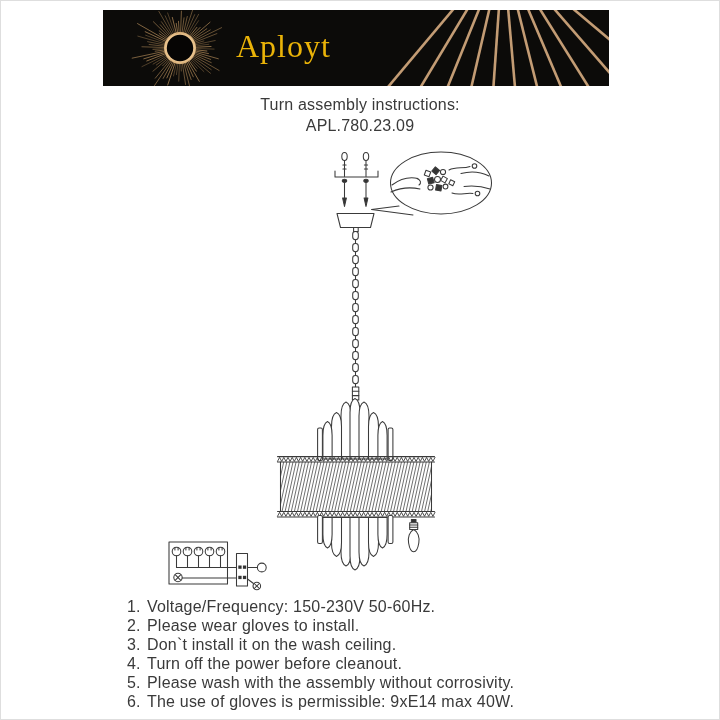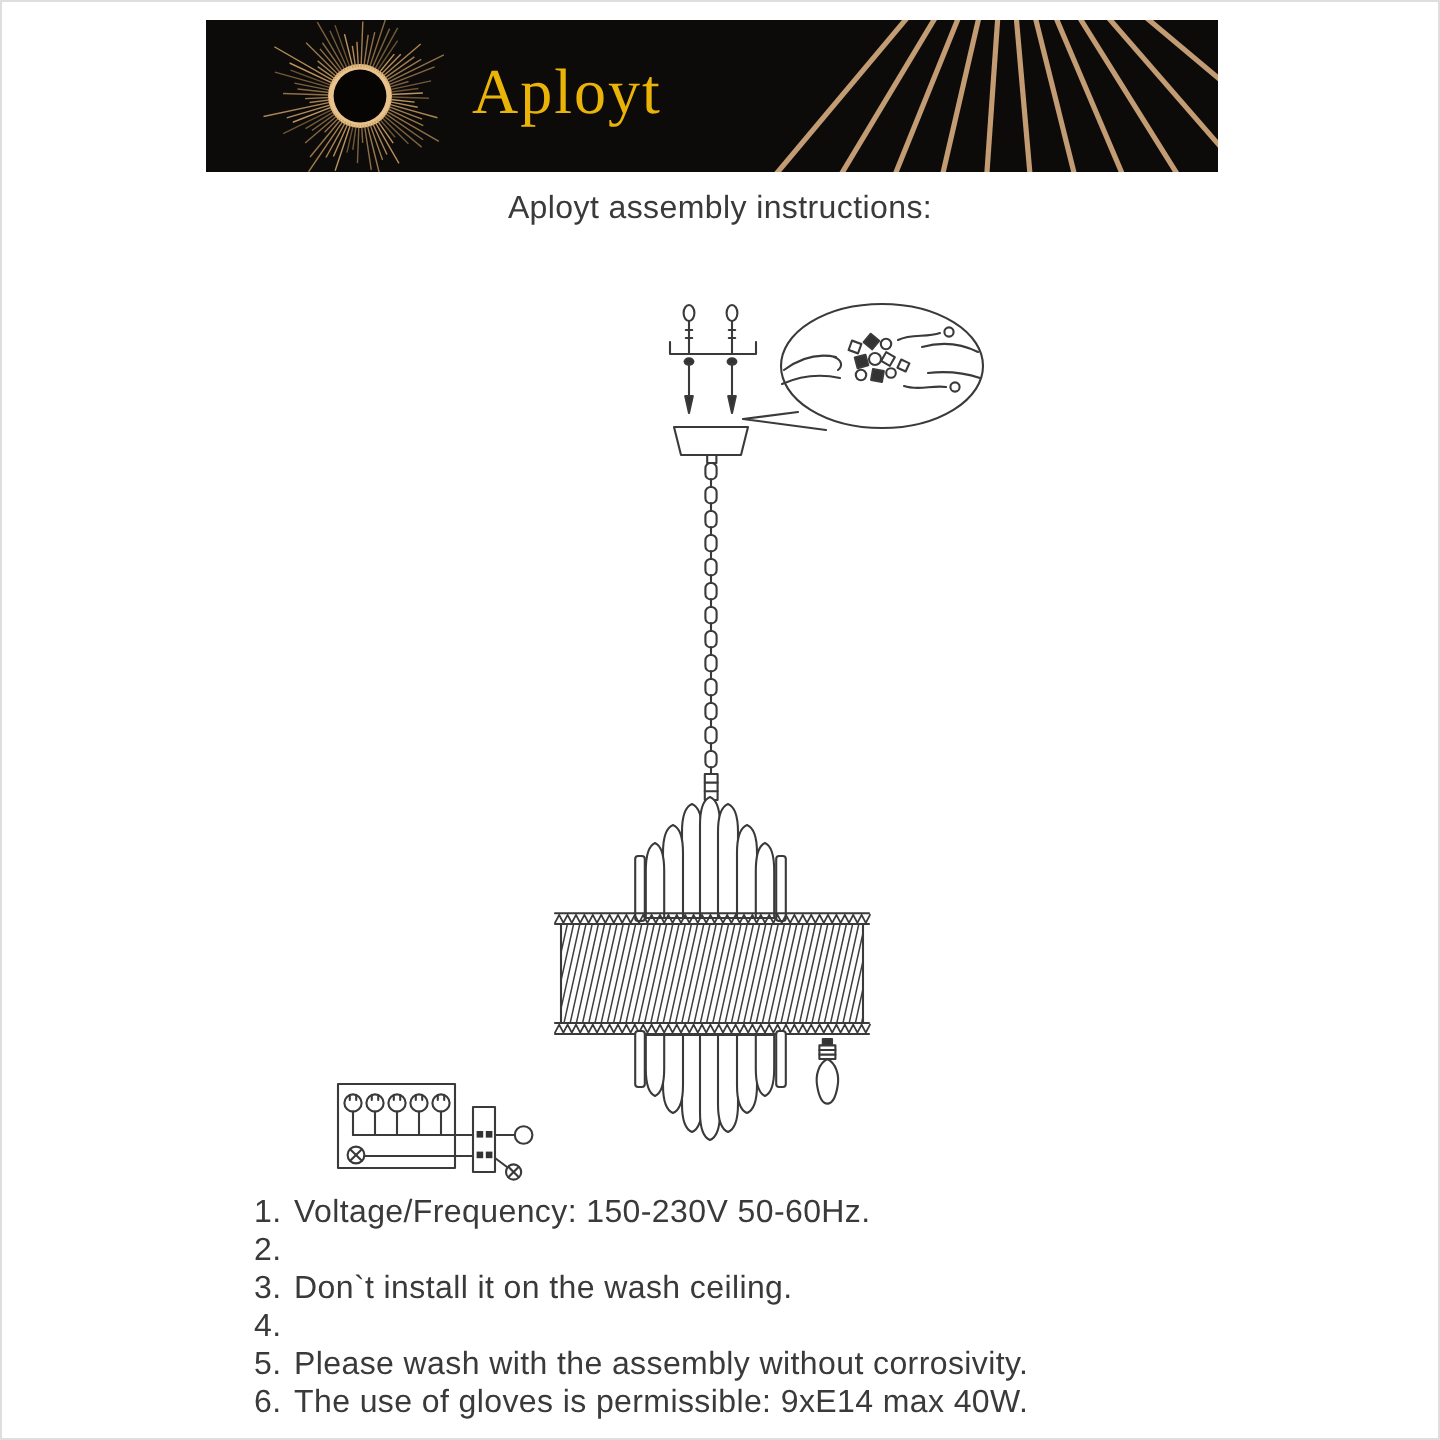--- a/index.html
+++ b/index.html
@@ -124,21 +124,22 @@
         <line x1="400" y1="-60" x2="303.2710466321381" y2="358.9791278576512" stroke="#cda47a" stroke-width="2.6" opacity="0.95"></line>
         <line x1="400" y1="-60" x2="238.91916483115781" y2="338.6890574637186" stroke="#cda47a" stroke-width="2.6" opacity="0.95"></line>
         <line x1="400" y1="-60" x2="178.53362778867665" y2="308.5819393019083" stroke="#cda47a" stroke-width="2.6" opacity="0.95"></line>
         <line x1="400" y1="-60" x2="123.6013278347881" y2="269.39911054116055" stroke="#cda47a" stroke-width="2.6" opacity="0.95"></line>
       </g>
   </svg>
   <span class="brand">Aployt</span>
 </div>
 
 <div class="title">
-  <div>Aployt assembly instructions:</div>
+  <div>Turn assembly instructions:</div>
+  <div>APL.780.23.09</div>
 </div>
 
 <svg id="art" viewBox="80 140 560 460">
   <defs>
     <clipPath id="drumclip">
         <rect x="280.5" y="462" width="151" height="49.5"></rect>
       </clipPath>
   </defs>
   <g stroke="#3a3a3a" fill="none" stroke-width="1.05" stroke-linecap="round" stroke-linejoin="round">
 
@@ -368,27 +369,29 @@
   </g>
 </svg>
 
 <div class="instructions">
   <div class="irow">
       <span class="inum">1.</span>
       <span class="itext">Voltage/Frequency: 150-230V 50-60Hz.</span>
     </div>
   <div class="irow">
       <span class="inum">2.</span>
+      <span class="itext">Please wear gloves to install.</span>
     </div>
   <div class="irow">
       <span class="inum">3.</span>
       <span class="itext">Don`t install it on the wash ceiling.</span>
     </div>
   <div class="irow">
       <span class="inum">4.</span>
+      <span class="itext">Turn off the power before cleanout.</span>
     </div>
   <div class="irow">
       <span class="inum">5.</span>
       <span class="itext">Please wash with the assembly without corrosivity.</span>
     </div>
   <div class="irow">
       <span class="inum">6.</span>
       <span class="itext">The use of gloves is permissible: 9xE14 max 40W.</span>
     </div>
 </div>

